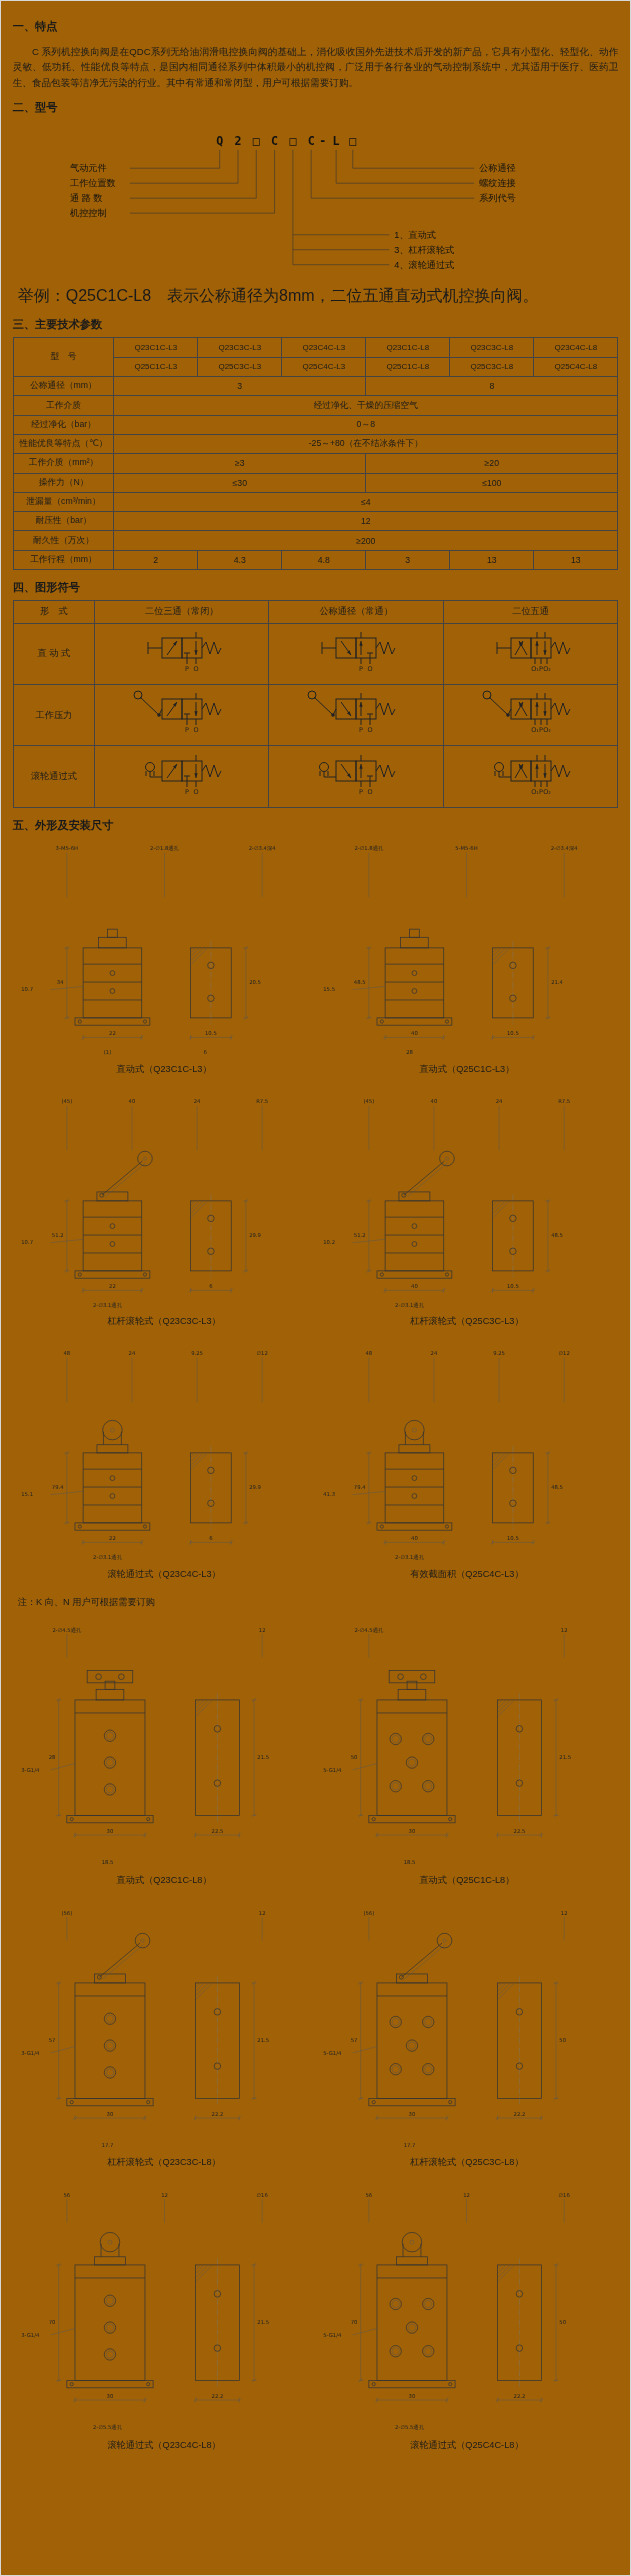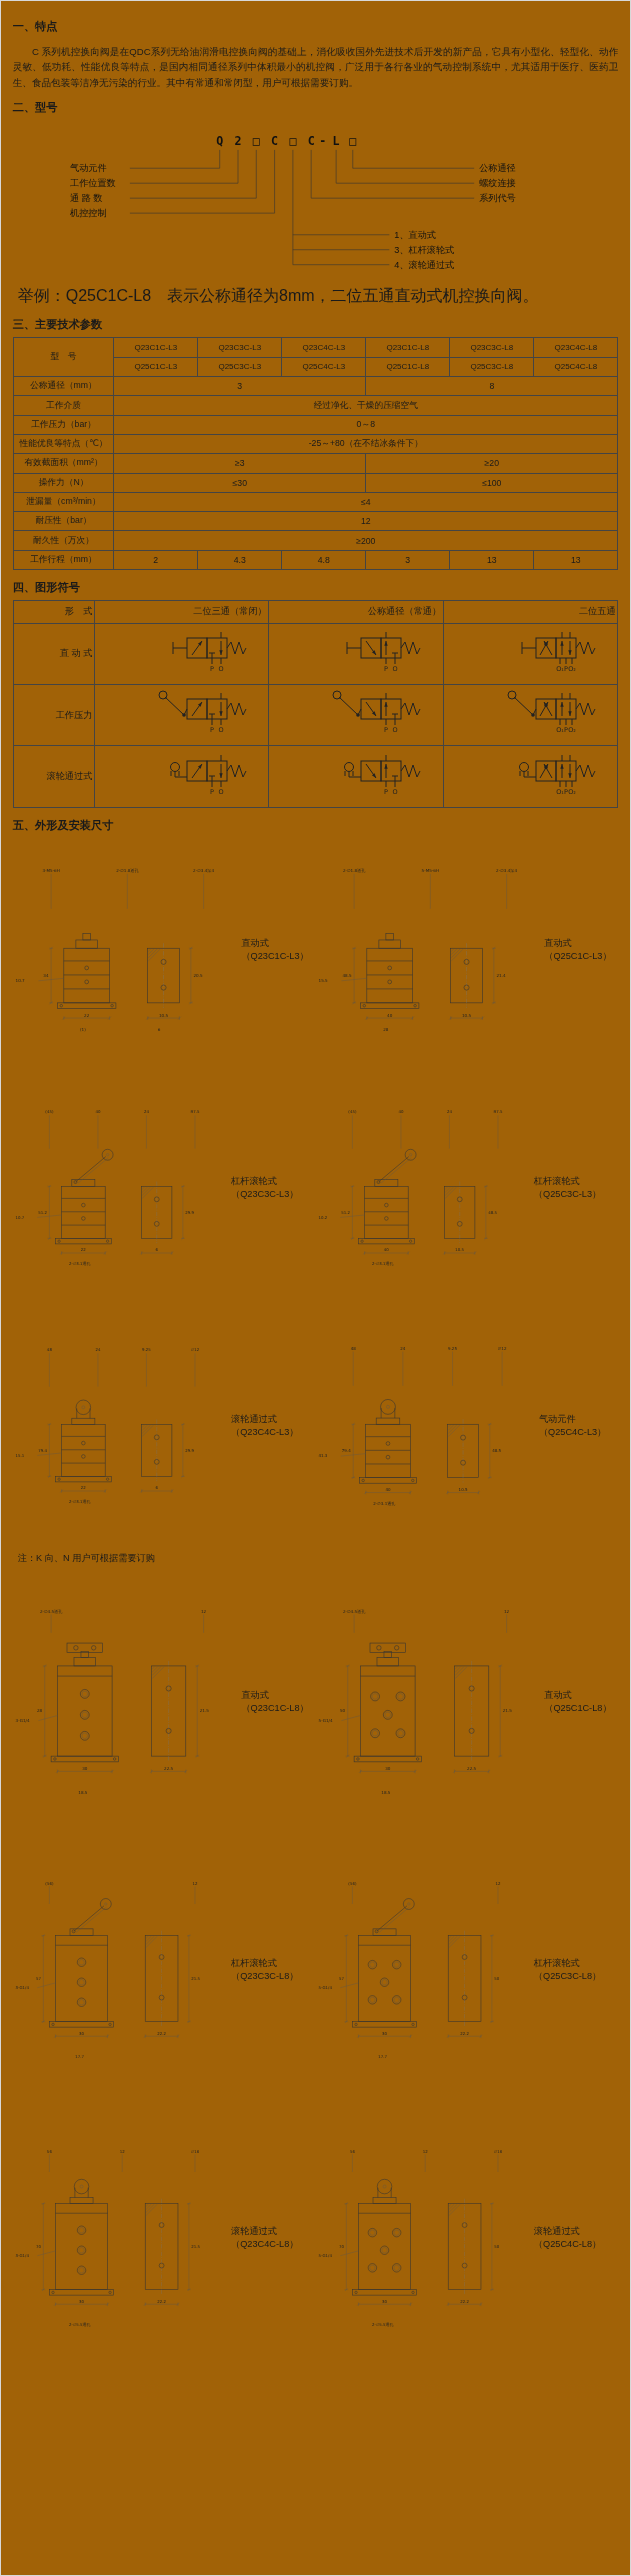--- a/index.html
+++ b/index.html
@@ -6,27 +6,27 @@
   .page{width:631px;min-height:2576px;background:#a16207;margin:0 auto;padding:8.3px 11.7px 20px;box-sizing:border-box;
         font-family:"Liberation Sans","DejaVu Sans",sans-serif;color:#1a1a1a;border:0.8px solid #d8d8d8}
   .sec-heading{font-size:11.2px;font-weight:bold;margin:10px 0 5px}
   .features-text{font-size:9.6px;line-height:1.62;text-indent:2em;text-align:justify}
   .example-line{font-size:16px;margin:5px 0 1.7px 5px}
   .model-diagram{margin:1.7px 0 0 0}
   table.params{border-collapse:collapse;width:100%;font-size:8.7px;text-align:center;table-layout:fixed}
   table.params td{border:0.8px solid #444;padding:2.5px 0.8px;height:13.3px;overflow:hidden}
   table.params td.lbl{width:98px}
   table.params td.mod{font-size:8px}
-  table.symbols{border-collapse:collapse;width:100%;font-size:9.2px;text-align:right;table-layout:fixed}
+  table.symbols{border-collapse:collapse;width:100%;font-size:9.2px;text-align:center;table-layout:fixed}
   table.symbols th,table.symbols td{border:0.8px solid #444;padding:1.7px;font-weight:normal}
   table.symbols th{height:18.3px}
   table.symbols .formcol{width:77px}
   table.symbols td{height:57px}
   #drawings-grid{display:flex;flex-wrap:wrap;margin-top:3.3px}
-  .fig-cell{width:50%;display:flex;flex-direction:row;align-items:center;margin-bottom:15px;box-sizing:border-box}
+  .fig-cell{width:50%;display:flex;flex-direction:column;align-items:center;margin-bottom:15px;box-sizing:border-box}
   .fig-caption{font-size:9.2px;margin-top:1.7px}
   .note-line{width:100%;font-size:9.2px;margin:0 0 10px 5px}
   
   .st{stroke:#333;fill:none;stroke-width:0.9}
   .thin{stroke:#555;fill:none;stroke-width:0.55}
   .dash{stroke:#777;fill:none;stroke-width:0.55;stroke-dasharray:7 2 1.5 2}
   .dim{font-size:6.5px;fill:#222;font-family:"DejaVu Sans",sans-serif}
   
   .sy{stroke:#222;fill:none;stroke-width:1}
   .syf{fill:#222;stroke:none}
@@ -114,29 +114,29 @@
           <tr>
             <td class="lbl">公称通径（mm）</td>
             <td colspan="3">3</td>
             <td colspan="3">8</td>
           </tr>
           <tr>
             <td class="lbl">工作介质</td>
             <td colspan="6">经过净化、干燥的压缩空气</td>
           </tr>
           <tr>
-            <td class="lbl">工作压力（bar）</td>
+            <td class="lbl">经过净化（bar）</td>
             <td colspan="6">0～8</td>
           </tr>
           <tr>
             <td class="lbl">性能优良等特点（℃）</td>
             <td colspan="6">-25～+80（在不结冰条件下）</td>
           </tr>
           <tr>
-            <td class="lbl">有效截面积（mm²）</td>
+            <td class="lbl">工作介质（mm²）</td>
             <td colspan="3">≥3</td>
             <td colspan="3">≥20</td>
           </tr>
           <tr>
             <td class="lbl">操作力（N）</td>
             <td colspan="3">≤30</td>
             <td colspan="3">≤100</td>
           </tr>
           <tr>
             <td class="lbl">泄漏量（cm³/min）</td>
@@ -737,21 +737,21 @@
             <line x1="149.8" y1="244.2" x2="154.2" y2="239.8" class="thin"></line>
             <text x="116" y="239.5" class="dim" text-anchor="middle">40</text>
             <line x1="212" y1="242" x2="262" y2="242" class="thin"></line>
             <line x1="212" y1="239" x2="212" y2="245" class="thin"></line>
             <line x1="262" y1="239" x2="262" y2="245" class="thin"></line>
             <line x1="209.8" y1="244.2" x2="214.2" y2="239.8" class="thin"></line>
             <line x1="259.8" y1="244.2" x2="264.2" y2="239.8" class="thin"></line>
             <text x="237" y="239.5" class="dim" text-anchor="middle">10.5</text>
             <text x="110" y="262" class="dim" text-anchor="middle">2-∅3.1通孔</text>
           </svg>
-          <div class="fig-caption">气动元件（Q25C4C-L3）</div>
+          <div class="fig-caption">有效截面积（Q25C4C-L3）</div>
         </div>
         <div class="note-line">注：K 向、N 用户可根据需要订购</div>
         <div class="fig-cell">
           <svg viewBox="0 0 360 304" width="293" height="253">
             <rect x="70" y="96" width="86" height="142" class="st"></rect>
             <line x1="70" y1="112" x2="156" y2="112" class="st"></line>
             <circle cx="113" cy="140" r="7" class="st"></circle>
             <circle cx="113" cy="140" r="4.5" class="thin"></circle>
             <circle cx="113" cy="173" r="7" class="st"></circle>
             <circle cx="113" cy="173" r="4.5" class="thin"></circle>

